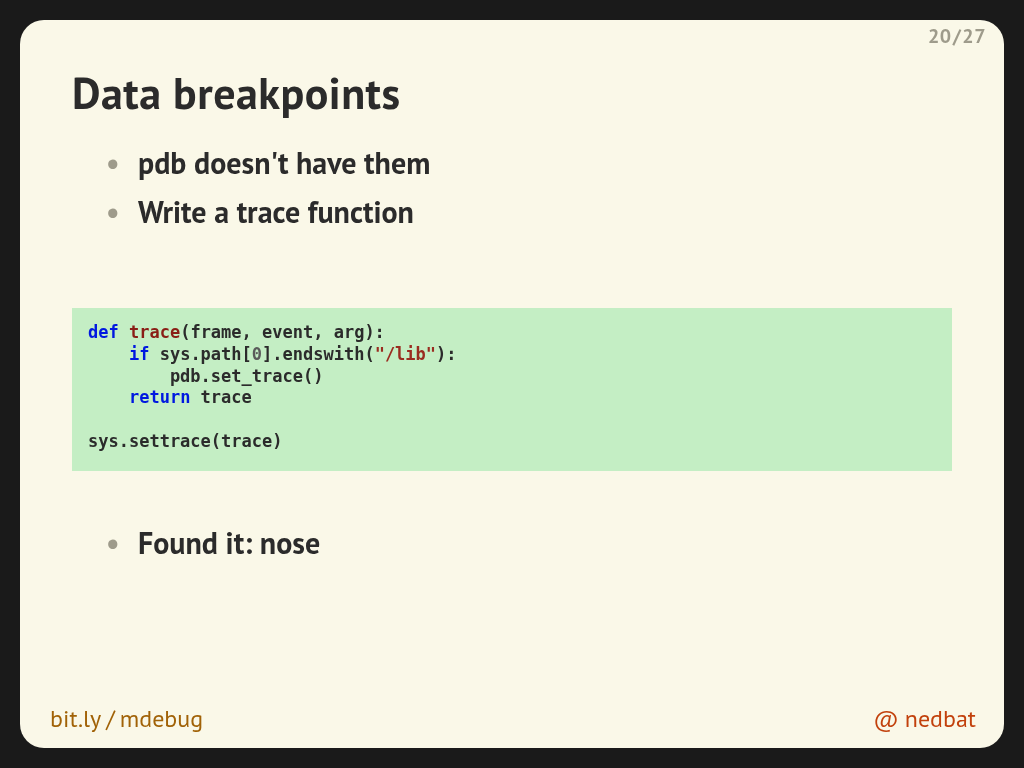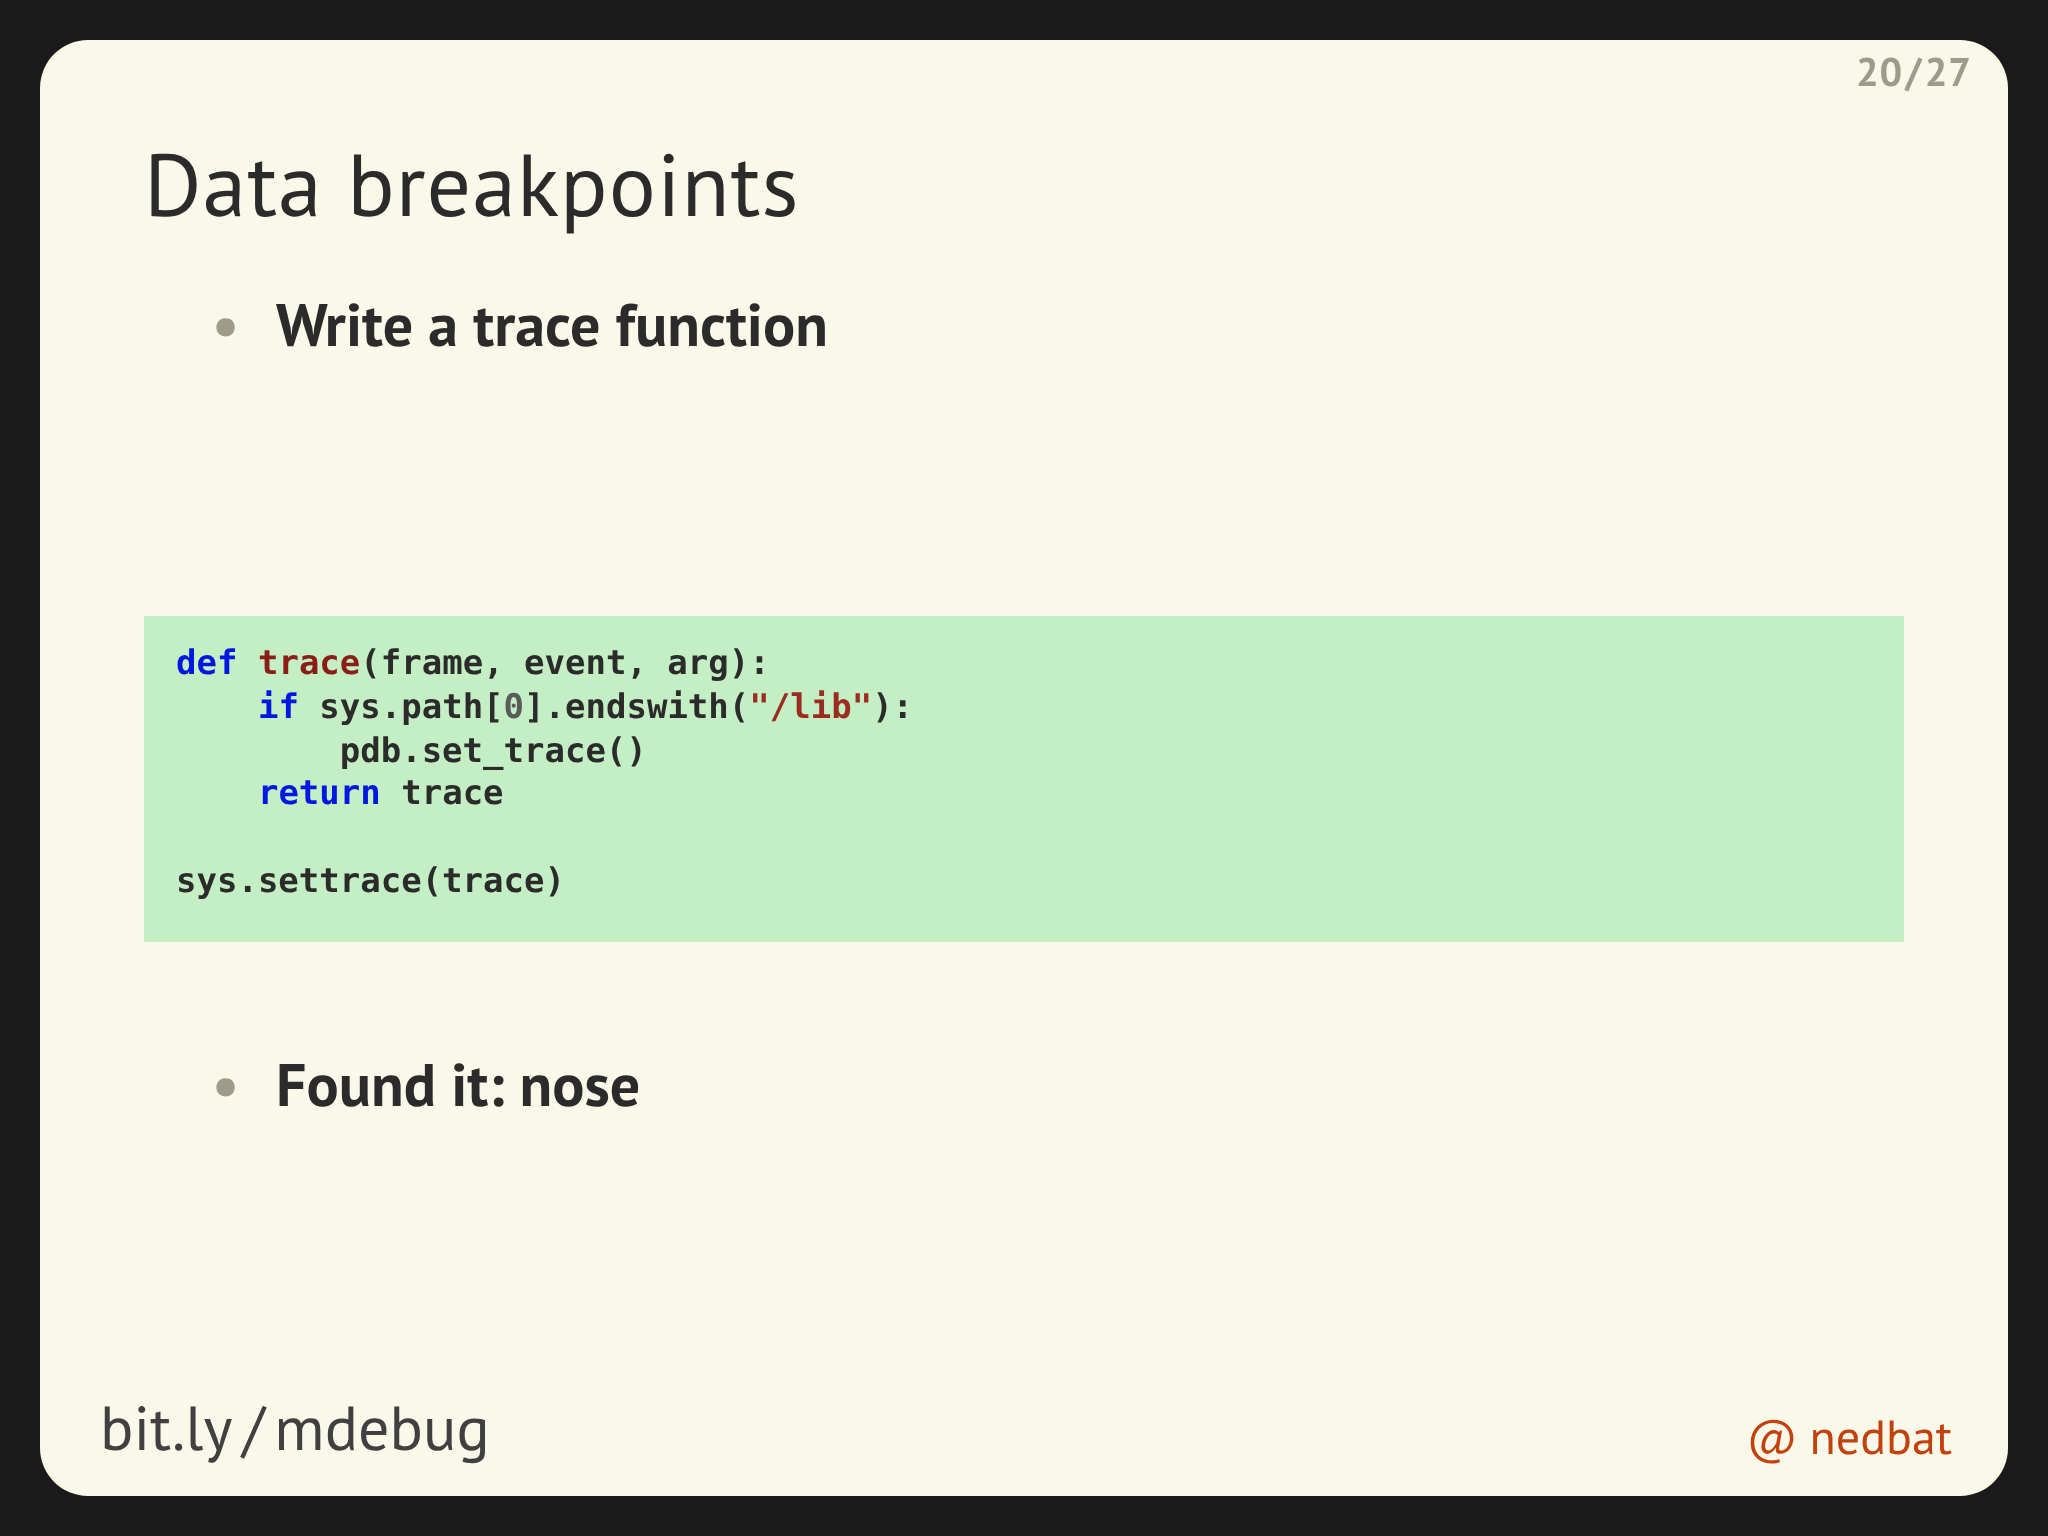--- a/index.html
+++ b/index.html
@@ -36,21 +36,21 @@
     font-weight: 600;
     line-height: 1;
     letter-spacing: 0.5px;
   }
   .pager .sep { padding: 0 1px; }
   .title {
     position: absolute;
     left: 52px;
     top: 44px;
     font-size: 44px;
-    font-weight: 400;
+    font-weight: 700;
     color: #2b2b2b;
     letter-spacing: 0.5px;
   }
   .bullets {
     position: absolute;
     left: 78px;
     top: 118px;
     width: 860px;
   }
   .bullets ul {
@@ -128,22 +128,22 @@
     position: absolute;
     left: 0;
     right: 0;
     bottom: 14px;
     height: 30px;
   }
   .footer .shortlink {
     position: absolute;
     left: 30px;
     bottom: 0;
-    font-size: 31px;
-    color: #404040;
+    font-size: 24px;
+    color: #a16207;
     font-weight: 500;
     text-align: right;
   }
   .footer .shortlink .slash { padding: 0 5px; font-weight: 400; }
   .footer .handle {
     position: absolute;
     right: 28px;
     bottom: 0;
     font-size: 24px;
     color: #c2410c;
@@ -158,20 +158,21 @@
   <div class="slide">
 
     <div class="pager">
       <span>20</span><span class="sep">/</span><span>27</span>
     </div>
 
     <div class="title">Data breakpoints</div>
 
     <div class="bullets">
       <ul>
+        <li>pdb doesn't have them</li>
         <li>Write a trace function</li>
       </ul>
     </div>
 
     <div class="codeblock"><span class="kw">def</span><span> </span><span class="fn">trace</span><span>(frame, event, arg):</span>
 <span>    </span><span class="kw">if</span><span> sys.path[</span><span class="num">0</span><span>].endswith(</span><span class="str">"/lib"</span><span>):</span>
 <span>        pdb.set_trace()</span>
 <span>    </span><span class="kw">return</span><span> trace</span>
 <span></span>
 <span>sys.settrace(trace)</span></div>

